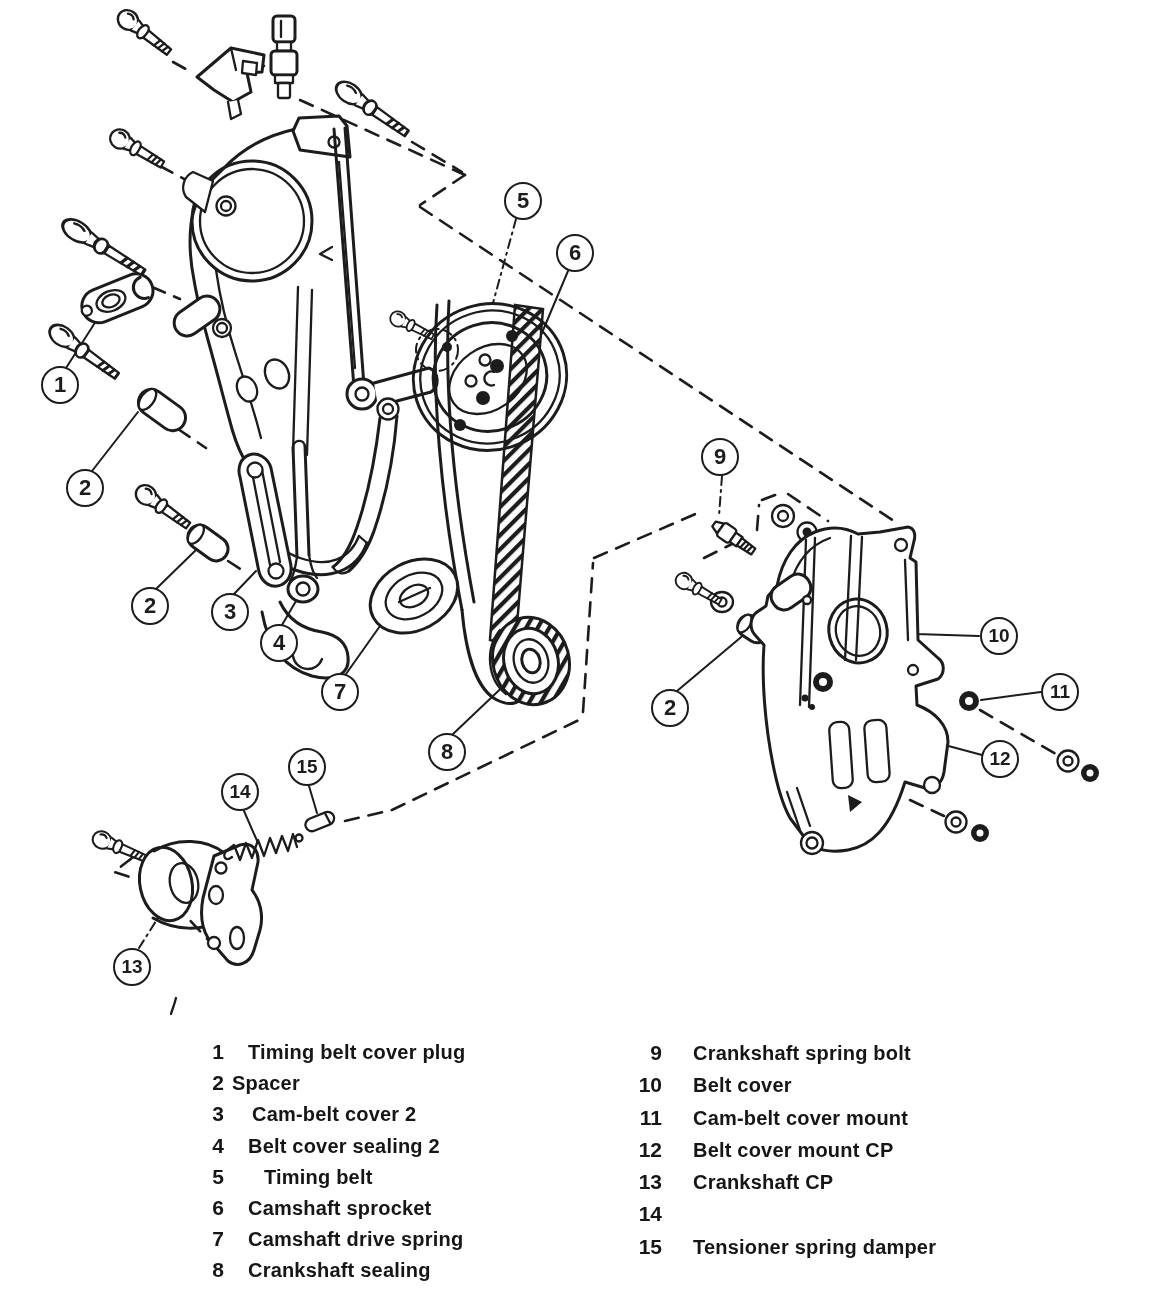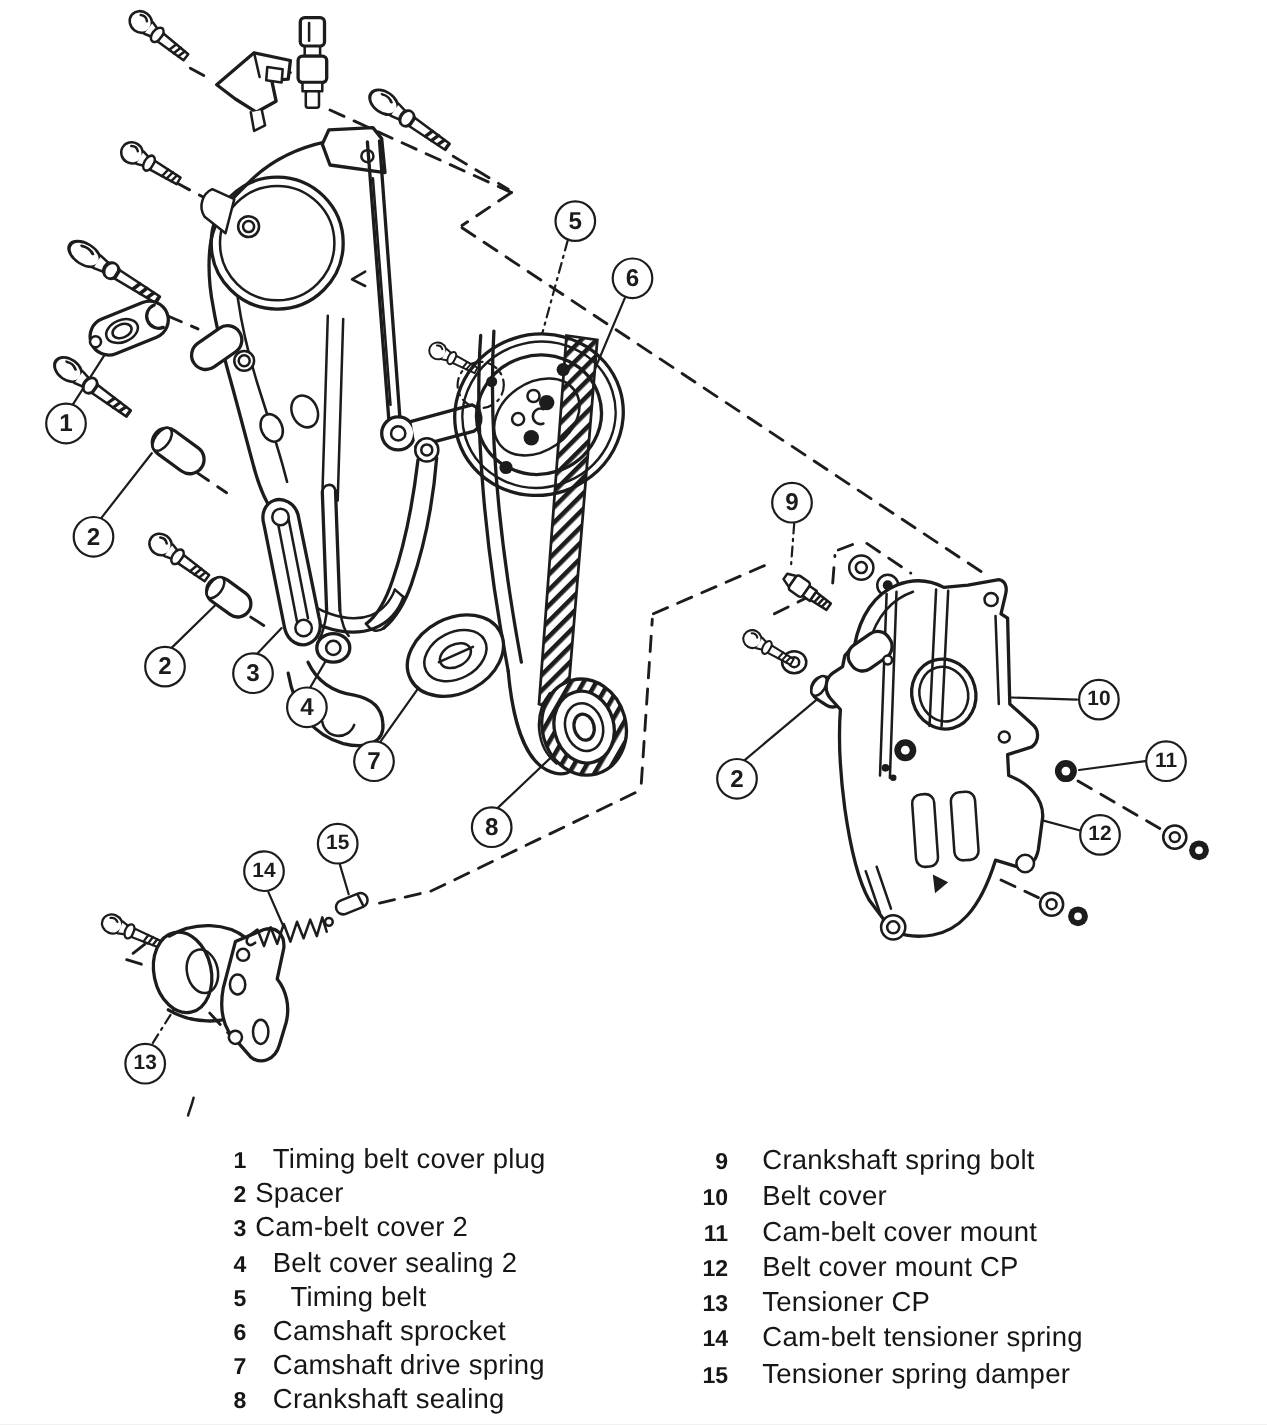--- a/index.html
+++ b/index.html
@@ -16,21 +16,21 @@
   .l  {fill:none;stroke:#1c1c1c;stroke-width:2;stroke-linecap:round;}
   .f  {fill:#1c1c1c;stroke:none;}
   
   .callout{position:absolute;width:38px;height:38px;border:2.6px solid #1c1c1c;border-radius:50%;
            background:#fff;display:flex;align-items:center;justify-content:center;
            font-weight:700;color:#1c1c1c;box-sizing:border-box;}
   
   .legend-col{position:absolute;color:#161616;}
   .legend-row{display:flex;align-items:baseline;}
   .legend-num{width:28px;text-align:right;font-size:21px;font-weight:600;flex:none;}
-  .legend-label{font-size:25px;font-weight:400;letter-spacing:.2px;white-space:nowrap;}
+  .legend-label{font-size:20px;font-weight:700;letter-spacing:.2px;white-space:nowrap;}
 </style>
 </head>
 <body>
 
 <div class="page">
 
 <svg class="art" width="1152" height="1295" viewBox="0 0 1152 1295">
   <defs>
     <pattern id="h" width="10" height="10" patternUnits="userSpaceOnUse" patternTransform="rotate(45)">
       <rect width="10" height="10" fill="#ffffff"></rect>
@@ -341,21 +341,21 @@
         <div class="legend-row" style="height: 31.2px;">
           <div class="legend-num">1</div>
           <div class="legend-label" style="margin-left: 24px;">Timing belt cover plug</div>
         </div>
         <div class="legend-row" style="height: 31.2px;">
           <div class="legend-num">2</div>
           <div class="legend-label" style="margin-left: 8px;">Spacer</div>
         </div>
         <div class="legend-row" style="height: 31.2px;">
           <div class="legend-num">3</div>
-          <div class="legend-label" style="margin-left: 8px;">Cam-belt cover 2</div>
+          <div class="legend-label" style="margin-left: 28px;">Cam-belt cover 2</div>
         </div>
         <div class="legend-row" style="height: 31.2px;">
           <div class="legend-num">4</div>
           <div class="legend-label" style="margin-left: 24px;">Belt cover sealing 2</div>
         </div>
         <div class="legend-row" style="height: 31.2px;">
           <div class="legend-num">5</div>
           <div class="legend-label" style="margin-left: 40px;">Timing belt</div>
         </div>
         <div class="legend-row" style="height: 31.2px;">
@@ -383,25 +383,24 @@
         <div class="legend-row" style="height: 32.3px;">
           <div class="legend-num">11</div>
           <div class="legend-label" style="margin-left: 31px;">Cam-belt cover mount</div>
         </div>
         <div class="legend-row" style="height: 32.3px;">
           <div class="legend-num">12</div>
           <div class="legend-label" style="margin-left: 31px;">Belt cover mount CP</div>
         </div>
         <div class="legend-row" style="height: 32.3px;">
           <div class="legend-num">13</div>
-          <div class="legend-label" style="margin-left: 31px;">Tensioner CP</div>
+          <div class="legend-label" style="margin-left: 31px;">Crankshaft CP</div>
         </div>
         <div class="legend-row" style="height: 32.3px;">
           <div class="legend-num">14</div>
-          <div class="legend-label" style="margin-left: 31px;">Cam-belt tensioner spring</div>
         </div>
         <div class="legend-row" style="height: 32.3px;">
           <div class="legend-num">15</div>
           <div class="legend-label" style="margin-left: 31px;">Tensioner spring damper</div>
         </div>
       </div>
 </div>
 
 </div>
 

